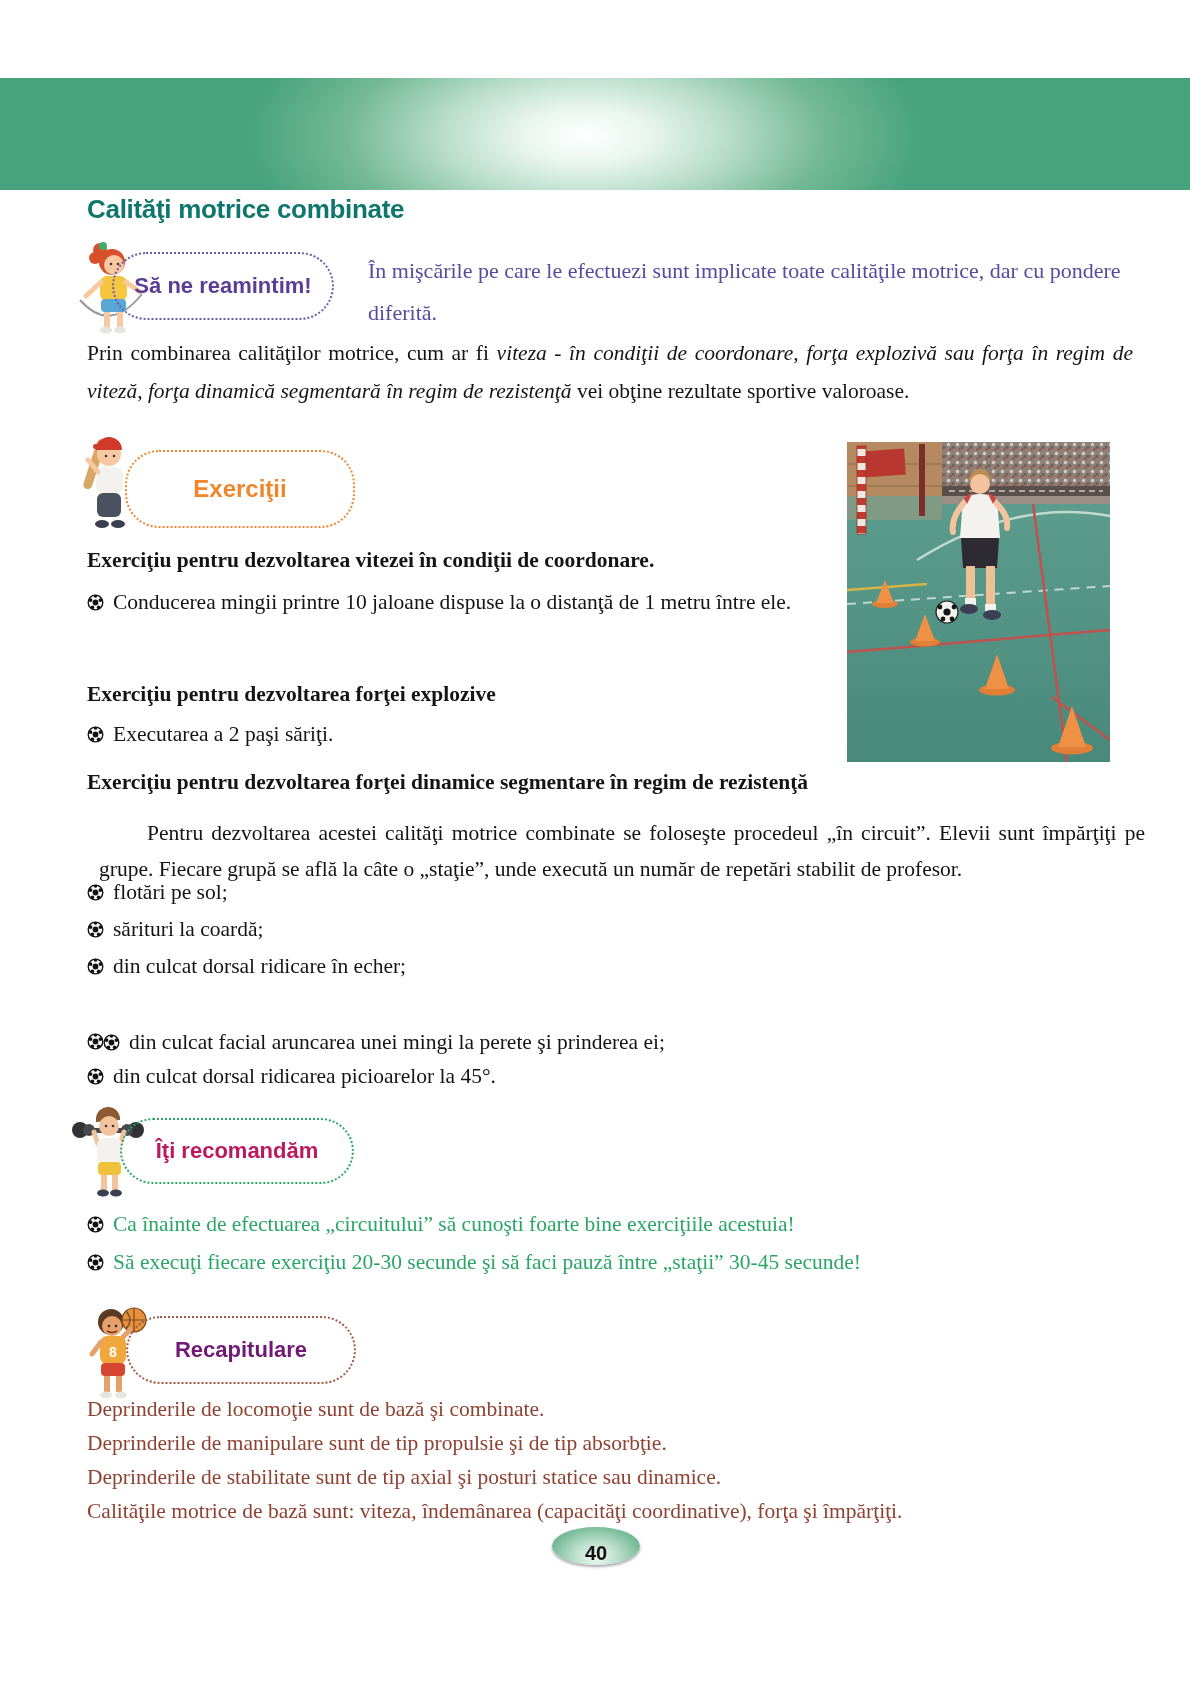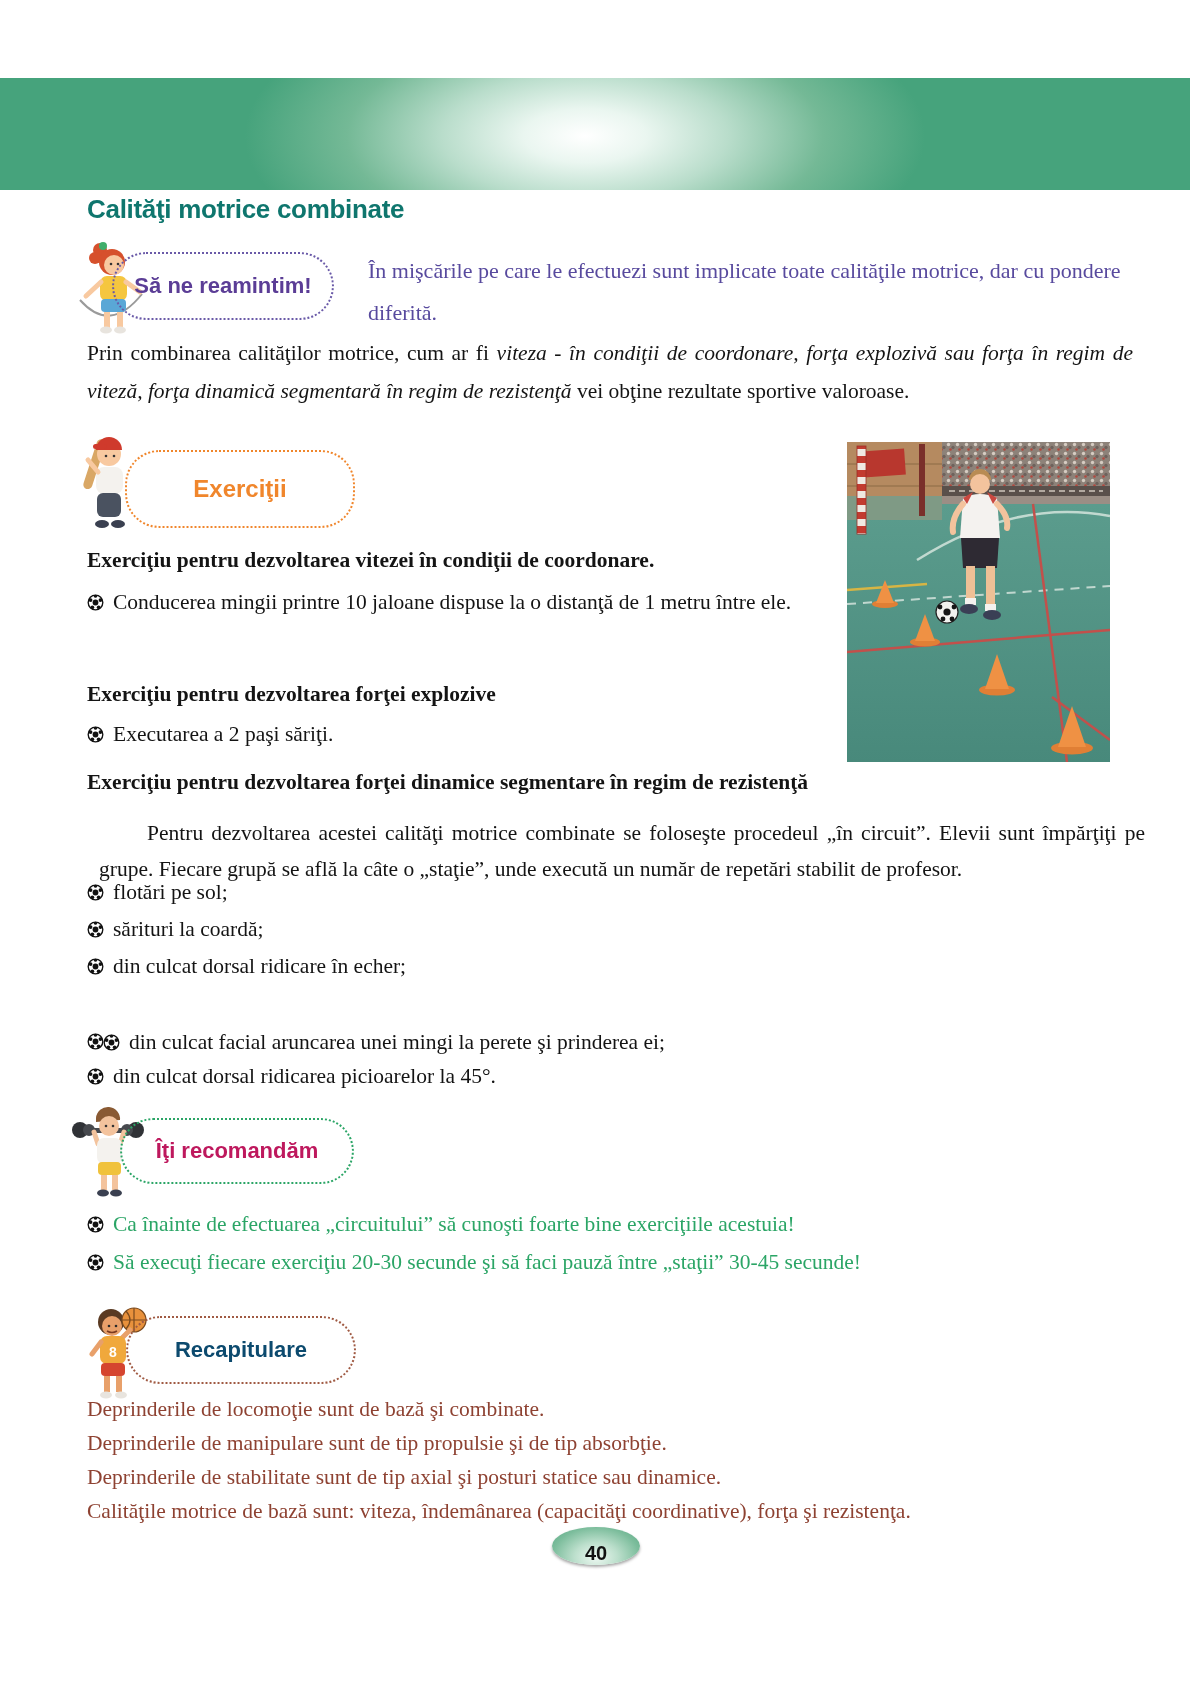--- a/index.html
+++ b/index.html
@@ -13,21 +13,21 @@
           #ffffff 0%,#eaf6f0 18%,#b9ddcb 42%,#74b996 70%,#46a37c 100%);}
 
   .page-title{left:87px;top:194px;font-size:26px;font-weight:bold;color:#0f766e;letter-spacing:-0.3px;}
 
   .badge-box{border:2.5px dotted;border-radius:34px;}
   .badge-label{width:100%;text-align:center;font-weight:bold;font-family:"Liberation Sans",sans-serif;}
 
   .purple{color:#5b3d96;border-color:#6a5aa8;}
   .orange{color:#f0862c;border-color:#f0862c;}
   .greenc{color:#be185d;border-color:#2ba566;}
-  .brownc{color:#0c4a6e;border-color:#a05a43;}
+  .brownc{color:#701a75;border-color:#a05a43;}
 
   .remember-text{left:368px;top:250px;width:764px;font-size:22px;line-height:42px;color:#584a9e;}
   .intro{left:87px;top:334px;width:1046px;font-size:21.5px;line-height:38px;text-align:justify;}
 
   .h-bold{left:87px;font-size:21.5px;font-weight:bold;}
   .item{left:87px;font-size:21.5px;line-height:36px;}
   .justify{text-align:justify;}
 
   .para{left:87px;top:803px;width:1046px;font-size:21.5px;line-height:36px;
         text-align:justify;text-indent:48px;}
@@ -260,20 +260,20 @@
     <ellipse cx="45" cy="95" rx="6" ry="3.5" fill="#e8e4de"></ellipse>
   </svg>
   <div class="abs badge-box brownc" style="left:126px;top:1316px;width:226px;height:64px">
     <div class="badge-label brownc" style="line-height:64px;font-size:22px">Recapitulare</div>
   </div>
 
   <div class="abs recap-lines">
     <p>Deprinderile de locomoţie sunt de bază şi combinate.</p>
     <p>Deprinderile de manipulare sunt de tip propulsie şi de tip absorbţie.</p>
     <p>Deprinderile de stabilitate sunt de tip axial şi posturi statice sau dinamice.</p>
-    <p>Calităţile motrice de bază sunt: viteza, îndemânarea (capacităţi coordinative), forţa şi rezistenţa.</p>
+    <p>Calităţile motrice de bază sunt: viteza, îndemânarea (capacităţi coordinative), forţa şi împărţiţi.</p>
   </div>
 
   <div class="abs page-oval">
     <span>40</span>
   </div>
 
 </div>
 
 </body></html>

